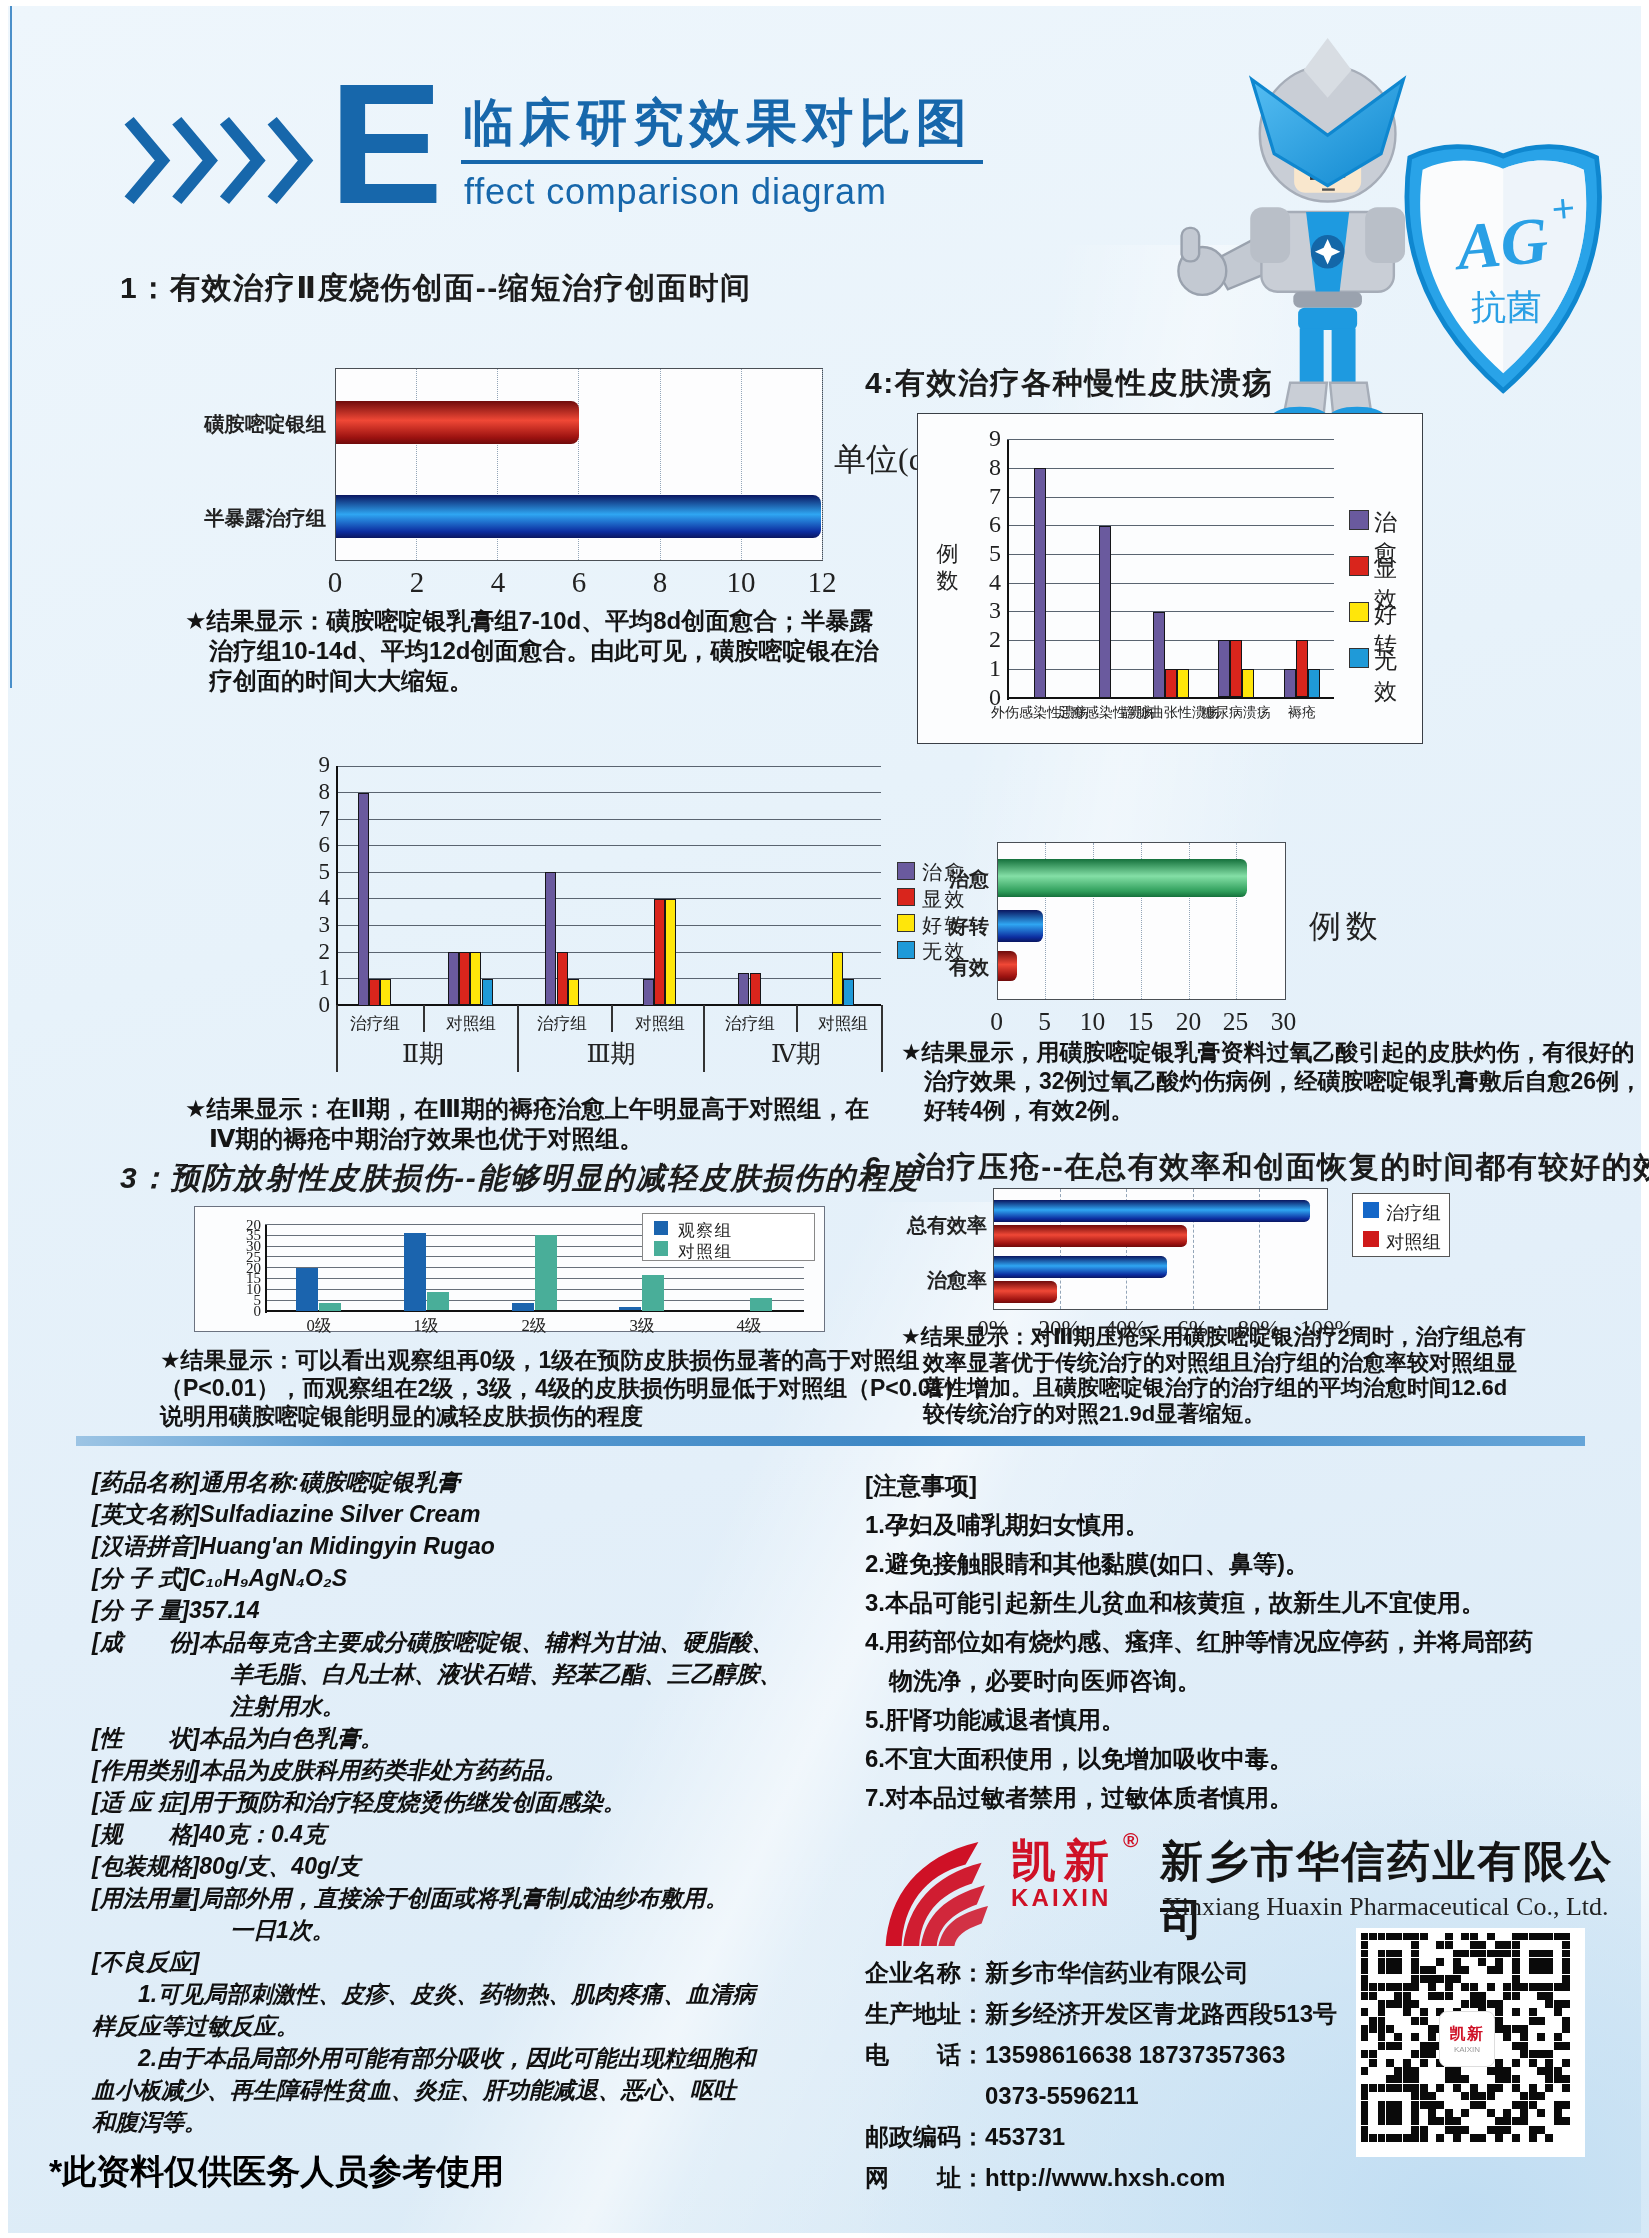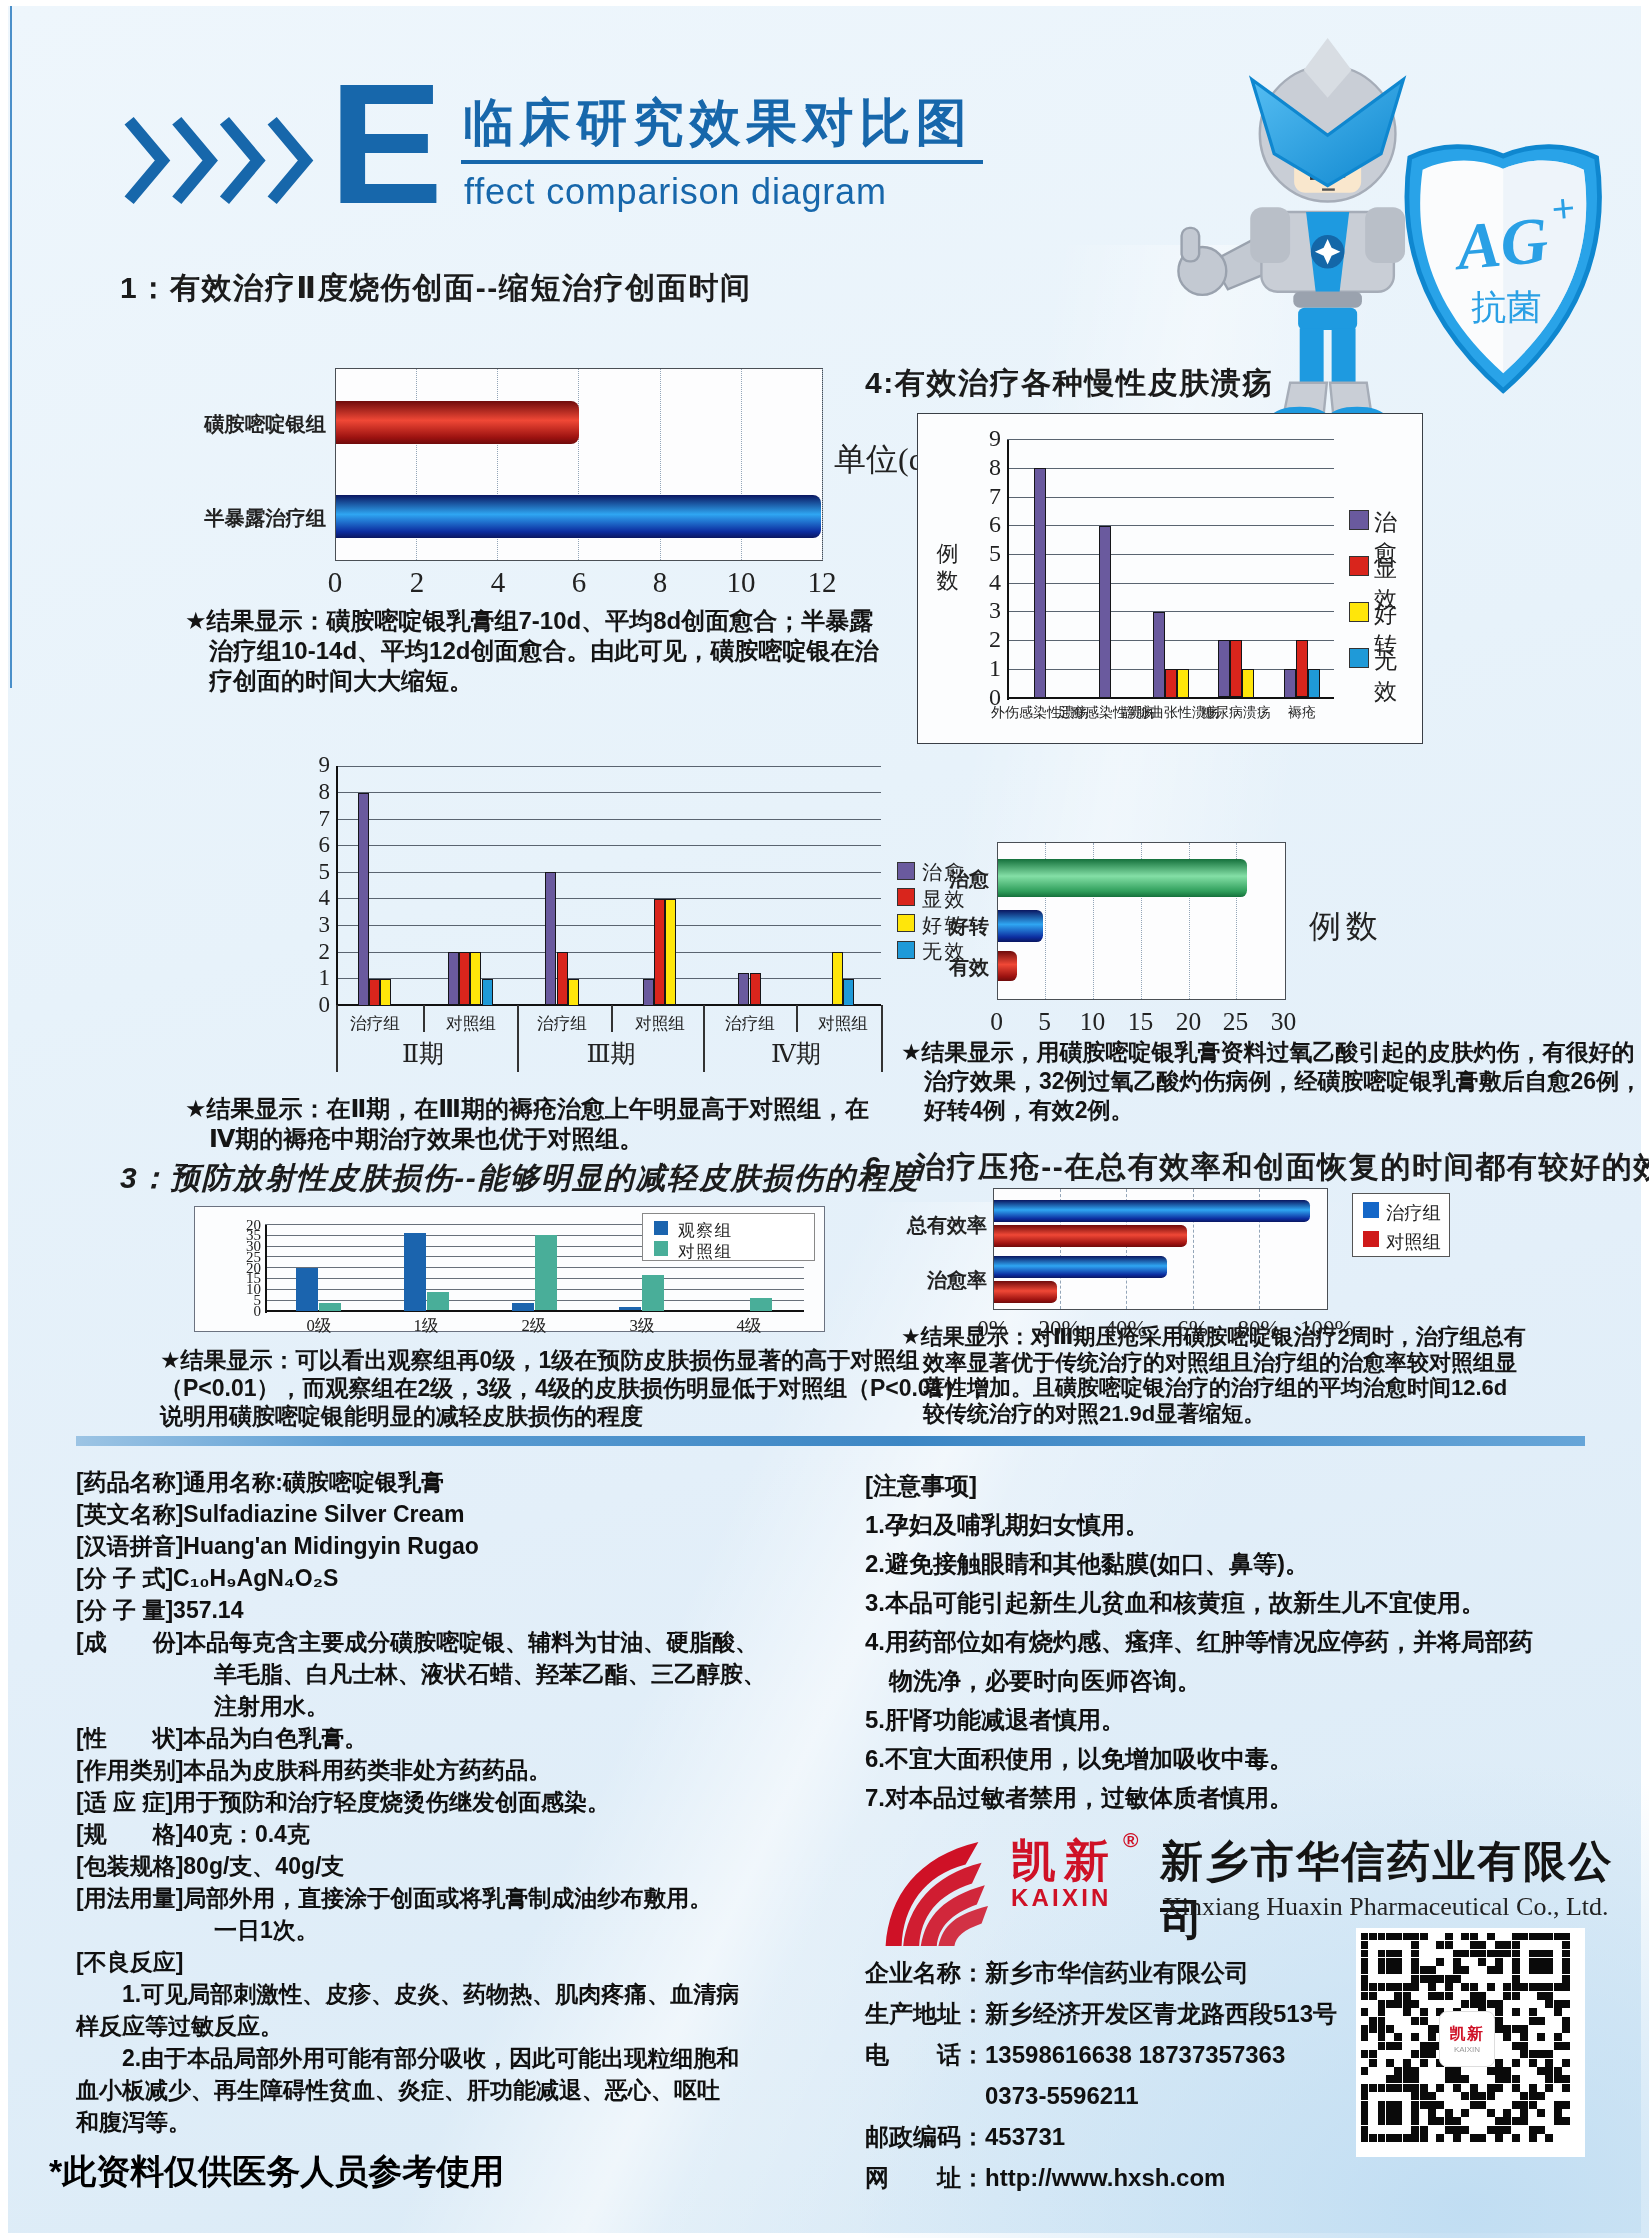--- a/index.html
+++ b/index.html
@@ -340,21 +340,21 @@
       <div style="position: absolute; left: 66px; top: 134px; width: 51px; text-align: center; font-size: 23px; font-family: &quot;Liberation Serif&quot;, &quot;DejaVu Serif&quot;, serif; color: rgb(34, 34, 34);">0%</div>
       <div style="position: absolute; left: 133px; top: 134px; width: 51px; text-align: center; font-size: 23px; font-family: &quot;Liberation Serif&quot;, &quot;DejaVu Serif&quot;, serif; color: rgb(34, 34, 34);">20%</div>
       <div style="position: absolute; left: 199px; top: 134px; width: 51px; text-align: center; font-size: 23px; font-family: &quot;Liberation Serif&quot;, &quot;DejaVu Serif&quot;, serif; color: rgb(34, 34, 34);">40%</div>
       <div style="position: absolute; left: 266px; top: 134px; width: 51px; text-align: center; font-size: 23px; font-family: &quot;Liberation Serif&quot;, &quot;DejaVu Serif&quot;, serif; color: rgb(34, 34, 34);">6%</div>
       <div style="position: absolute; left: 332px; top: 134px; width: 51px; text-align: center; font-size: 23px; font-family: &quot;Liberation Serif&quot;, &quot;DejaVu Serif&quot;, serif; color: rgb(34, 34, 34);">80%</div>
       <div style="position: absolute; left: 399px; top: 134px; width: 51px; text-align: center; font-size: 23px; font-family: &quot;Liberation Serif&quot;, &quot;DejaVu Serif&quot;, serif; color: rgb(34, 34, 34);">100%</div>
     </div>
 
   <div id="divider" style="left:76px;top:1436px;width:1509px;height:9.6px;"></div>
 
-  <div id="drug-info" style="left:76px;top:1466px;width:770px;">[药品名称]通用名称:磺胺嘧啶银乳膏
+  <div id="drug-info" style="left:92px;top:1466px;width:770px;font-style:italic;">[药品名称]通用名称:磺胺嘧啶银乳膏
 [英文名称]Sulfadiazine Silver Cream
 [汉语拼音]Huang'an Midingyin Rugao
 [分 子 式]C₁₀H₉AgN₄O₂S
 [分 子 量]357.14
 [成　　份]本品每克含主要成分磺胺嘧啶银、辅料为甘油、硬脂酸、
 　　　　　　羊毛脂、白凡士林、液状石蜡、羟苯乙酯、三乙醇胺、
 　　　　　　注射用水。
 [性　　状]本品为白色乳膏。
 [作用类别]本品为皮肤科用药类非处方药药品。
 [适 应 症]用于预防和治疗轻度烧烫伤继发创面感染。

